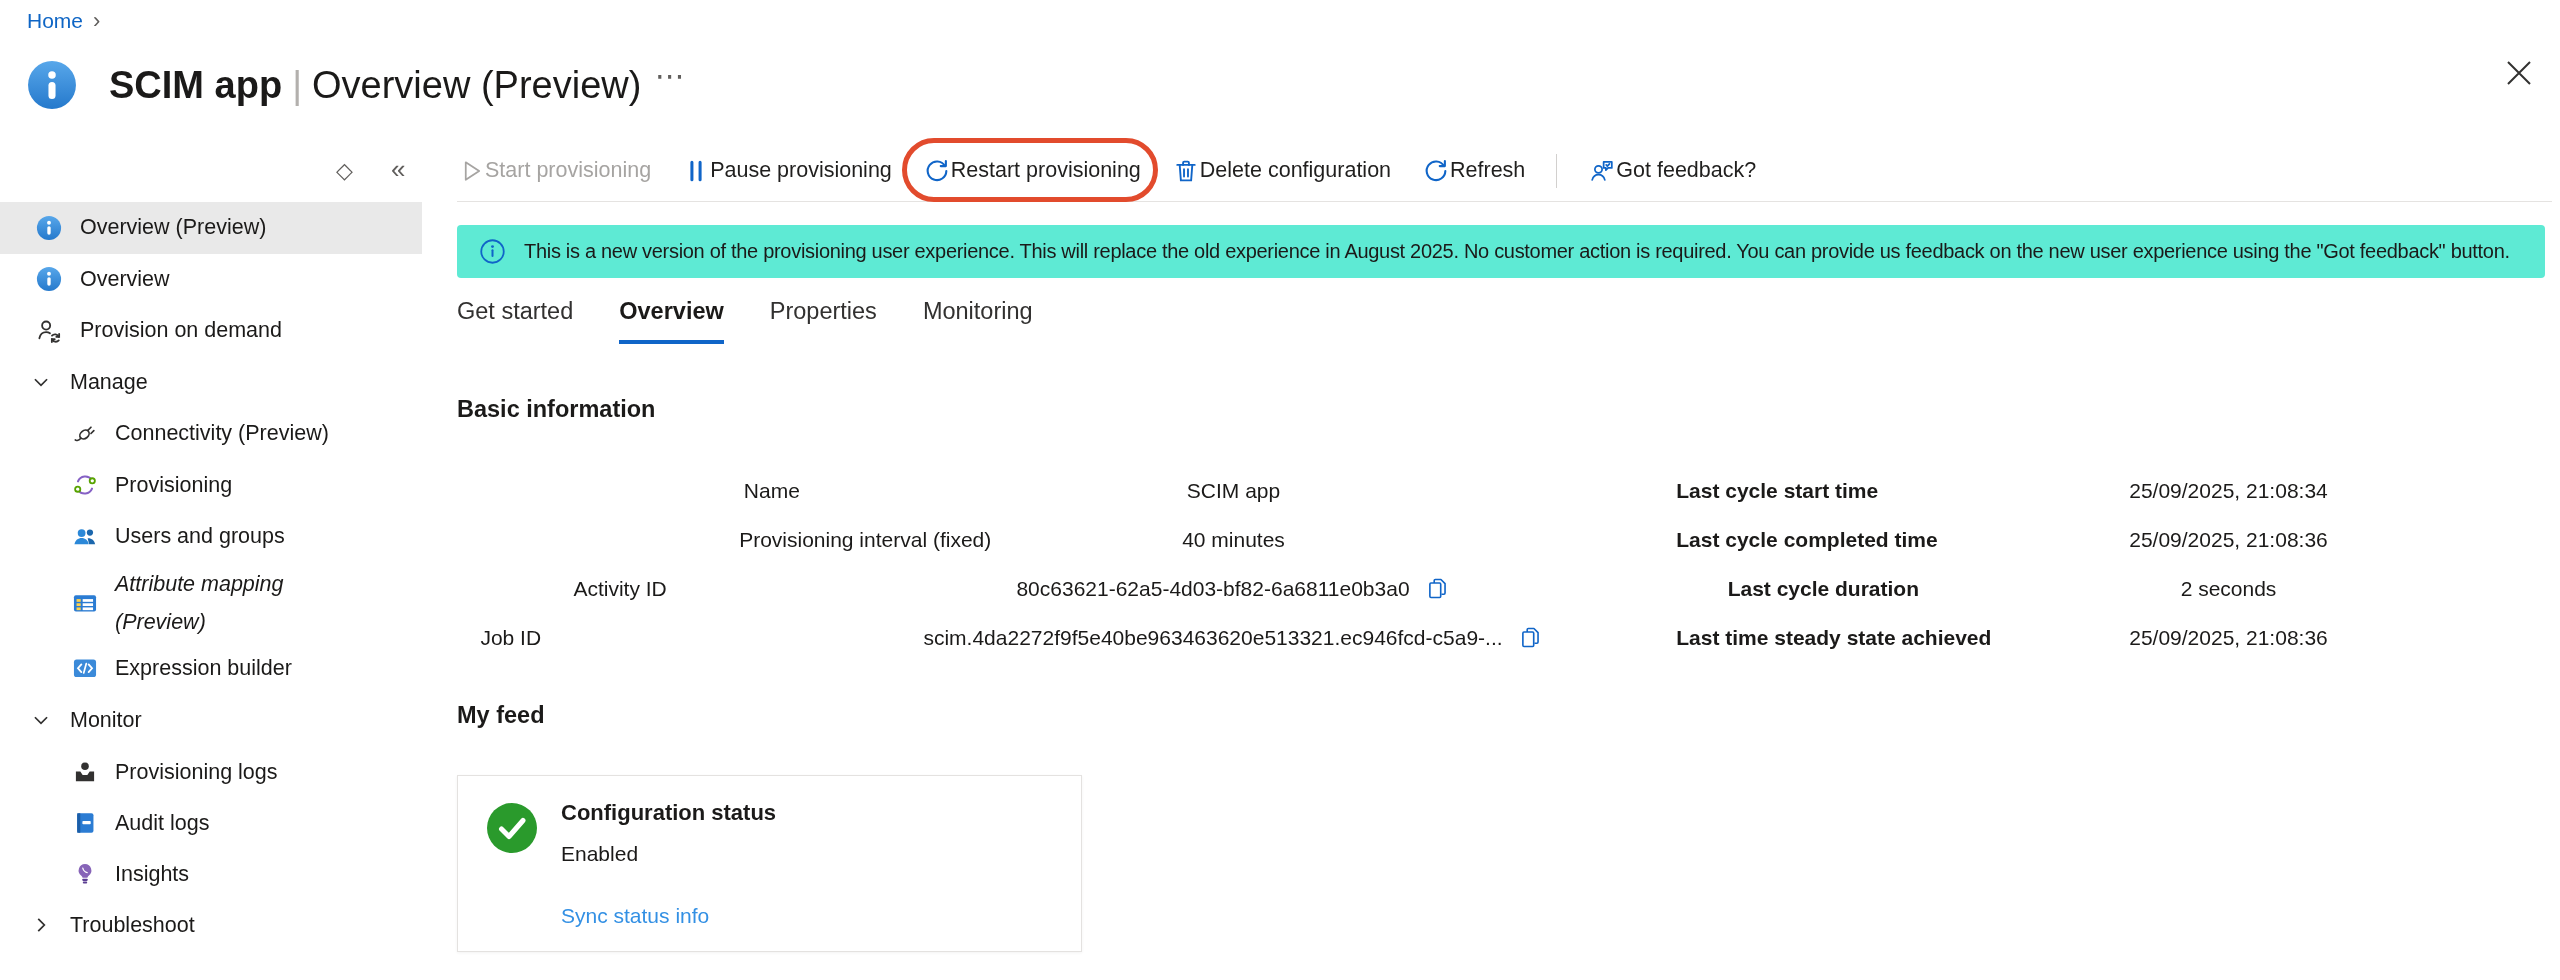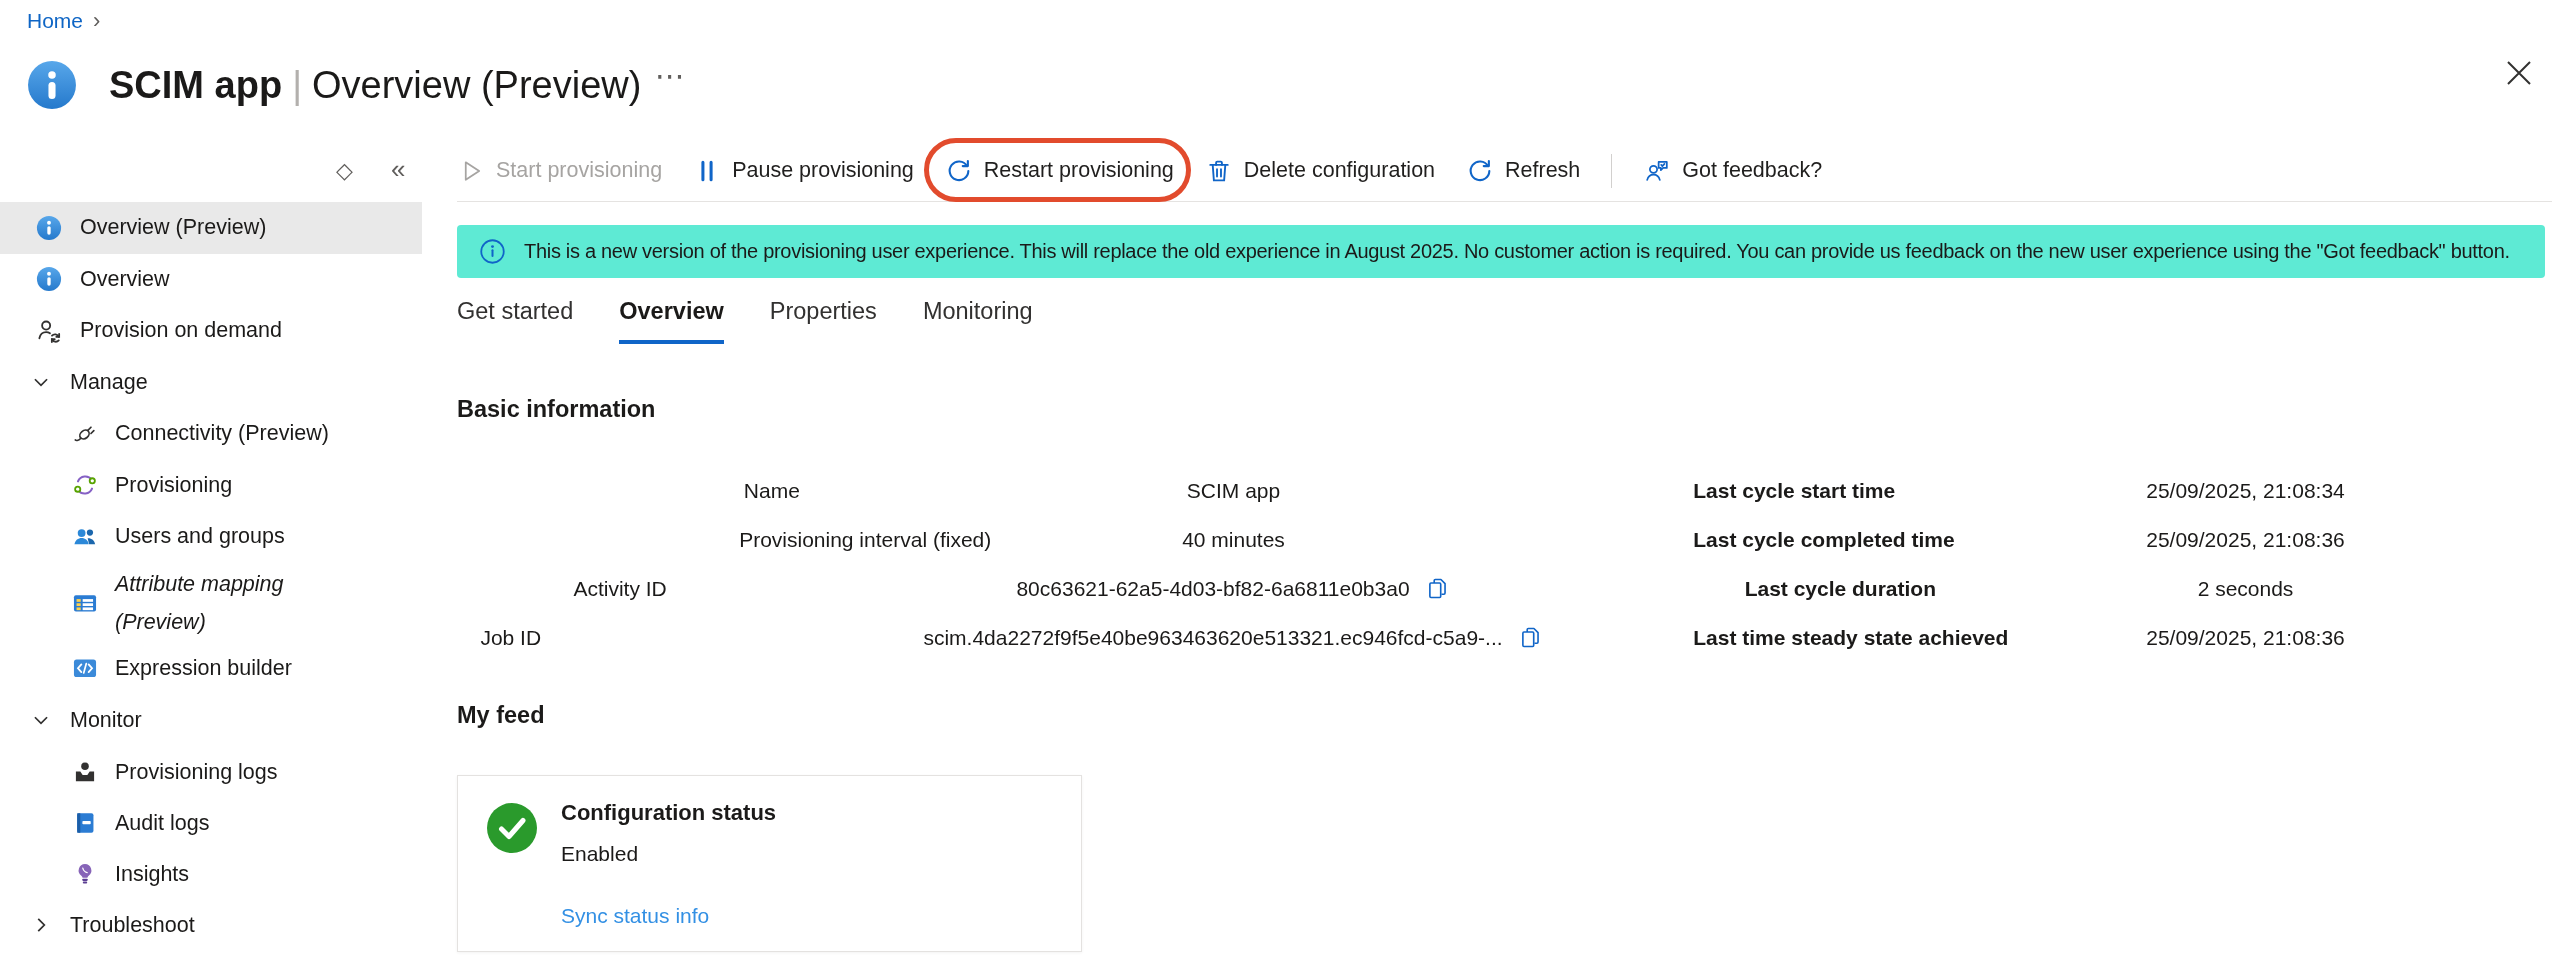--- a/index.html
+++ b/index.html
@@ -29,21 +29,21 @@
   .lvl-top { padding-left:36px; gap:18px; }
   .group   { padding-left:28px; gap:16px; }
   .sub     { padding-left:72px; gap:17px; }
   .tall    { height:80px; }
   .short   { height:51px; }
   .wrap-label { max-width:215px; line-height:38px;font-style:italic; }
 
   
   .toolbar { position:absolute; left:457px; top:140px; width:2095px; height:62px;
     border-bottom:1px solid #e5e3e1; display:flex; align-items:center; gap:31px; }
-  .tb-btn { display:flex; align-items:center; gap:11px; font-size:21.5px; color:#201f1e; cursor:pointer; white-space:nowrap; }
+  .tb-btn { display:flex; align-items:center; font-size:21.5px; color:#201f1e; cursor:pointer; white-space:nowrap; }
   .tb-btn.disabled { color:#a6a4a2; cursor:default; }
   .tb-btn svg { width:28px; height:28px; }
   .tb-divider { width:1px; height:34px; background:#d2d0ce; }
   .btn-restart { position:relative; }
   .annotation-oval { position:absolute; left:-21px; right:-17px; top:-19px; bottom:-17px;
     border:5px solid #e24b2d; border-radius:36px; pointer-events:none; }
 
   
   .banner { position:absolute; left:457px; top:225px; width:2088px; height:53px; background:#5eead4;
     border-radius:4px; display:flex; align-items:center; padding:0 22px; gap:18px; overflow:hidden; }
@@ -51,21 +51,21 @@
 
   
   .tabs { position:absolute; left:457px; top:298px; display:flex; gap:46px; }
   .tab { font-size:23.5px; padding-bottom:15px; cursor:pointer; color:#323130; }
   .tab.active { font-weight:600; color:#1b1a19; border-bottom:4px solid #1065c8; }
 
   
   .section-heading { position:absolute; font-size:23.5px; font-weight:700; }
   .bi-col { position:absolute; top:466px; }
   .bi-left { left:457px; width:1110px; }
-  .bi-right { left:1572px; width:860px;margin-left:17px; }
+  .bi-right { left:1572px; width:860px; }
   .bi-row { height:49px; display:flex; align-items:center; font-size:21px;justify-content:center; }
   .bi-left .bi-label { flex:0 0 443px; }
   .bi-right .bi-label { flex:0 0 453px; font-weight:600; }
   .bi-value { display:flex; align-items:center; gap:15px; white-space:nowrap; }
   .copy-btn { width:26px; height:26px; cursor:pointer; flex:0 0 26px; }
 
   
   .card { position:absolute; left:457px; top:775px; width:625px; height:177px; background:#fff;
     border:1px solid #e4e2e0; box-shadow:0 1px 3px rgba(0,0,0,0.05); }
   .card-check { position:absolute; left:28px; top:26px; width:52px; height:52px; }

